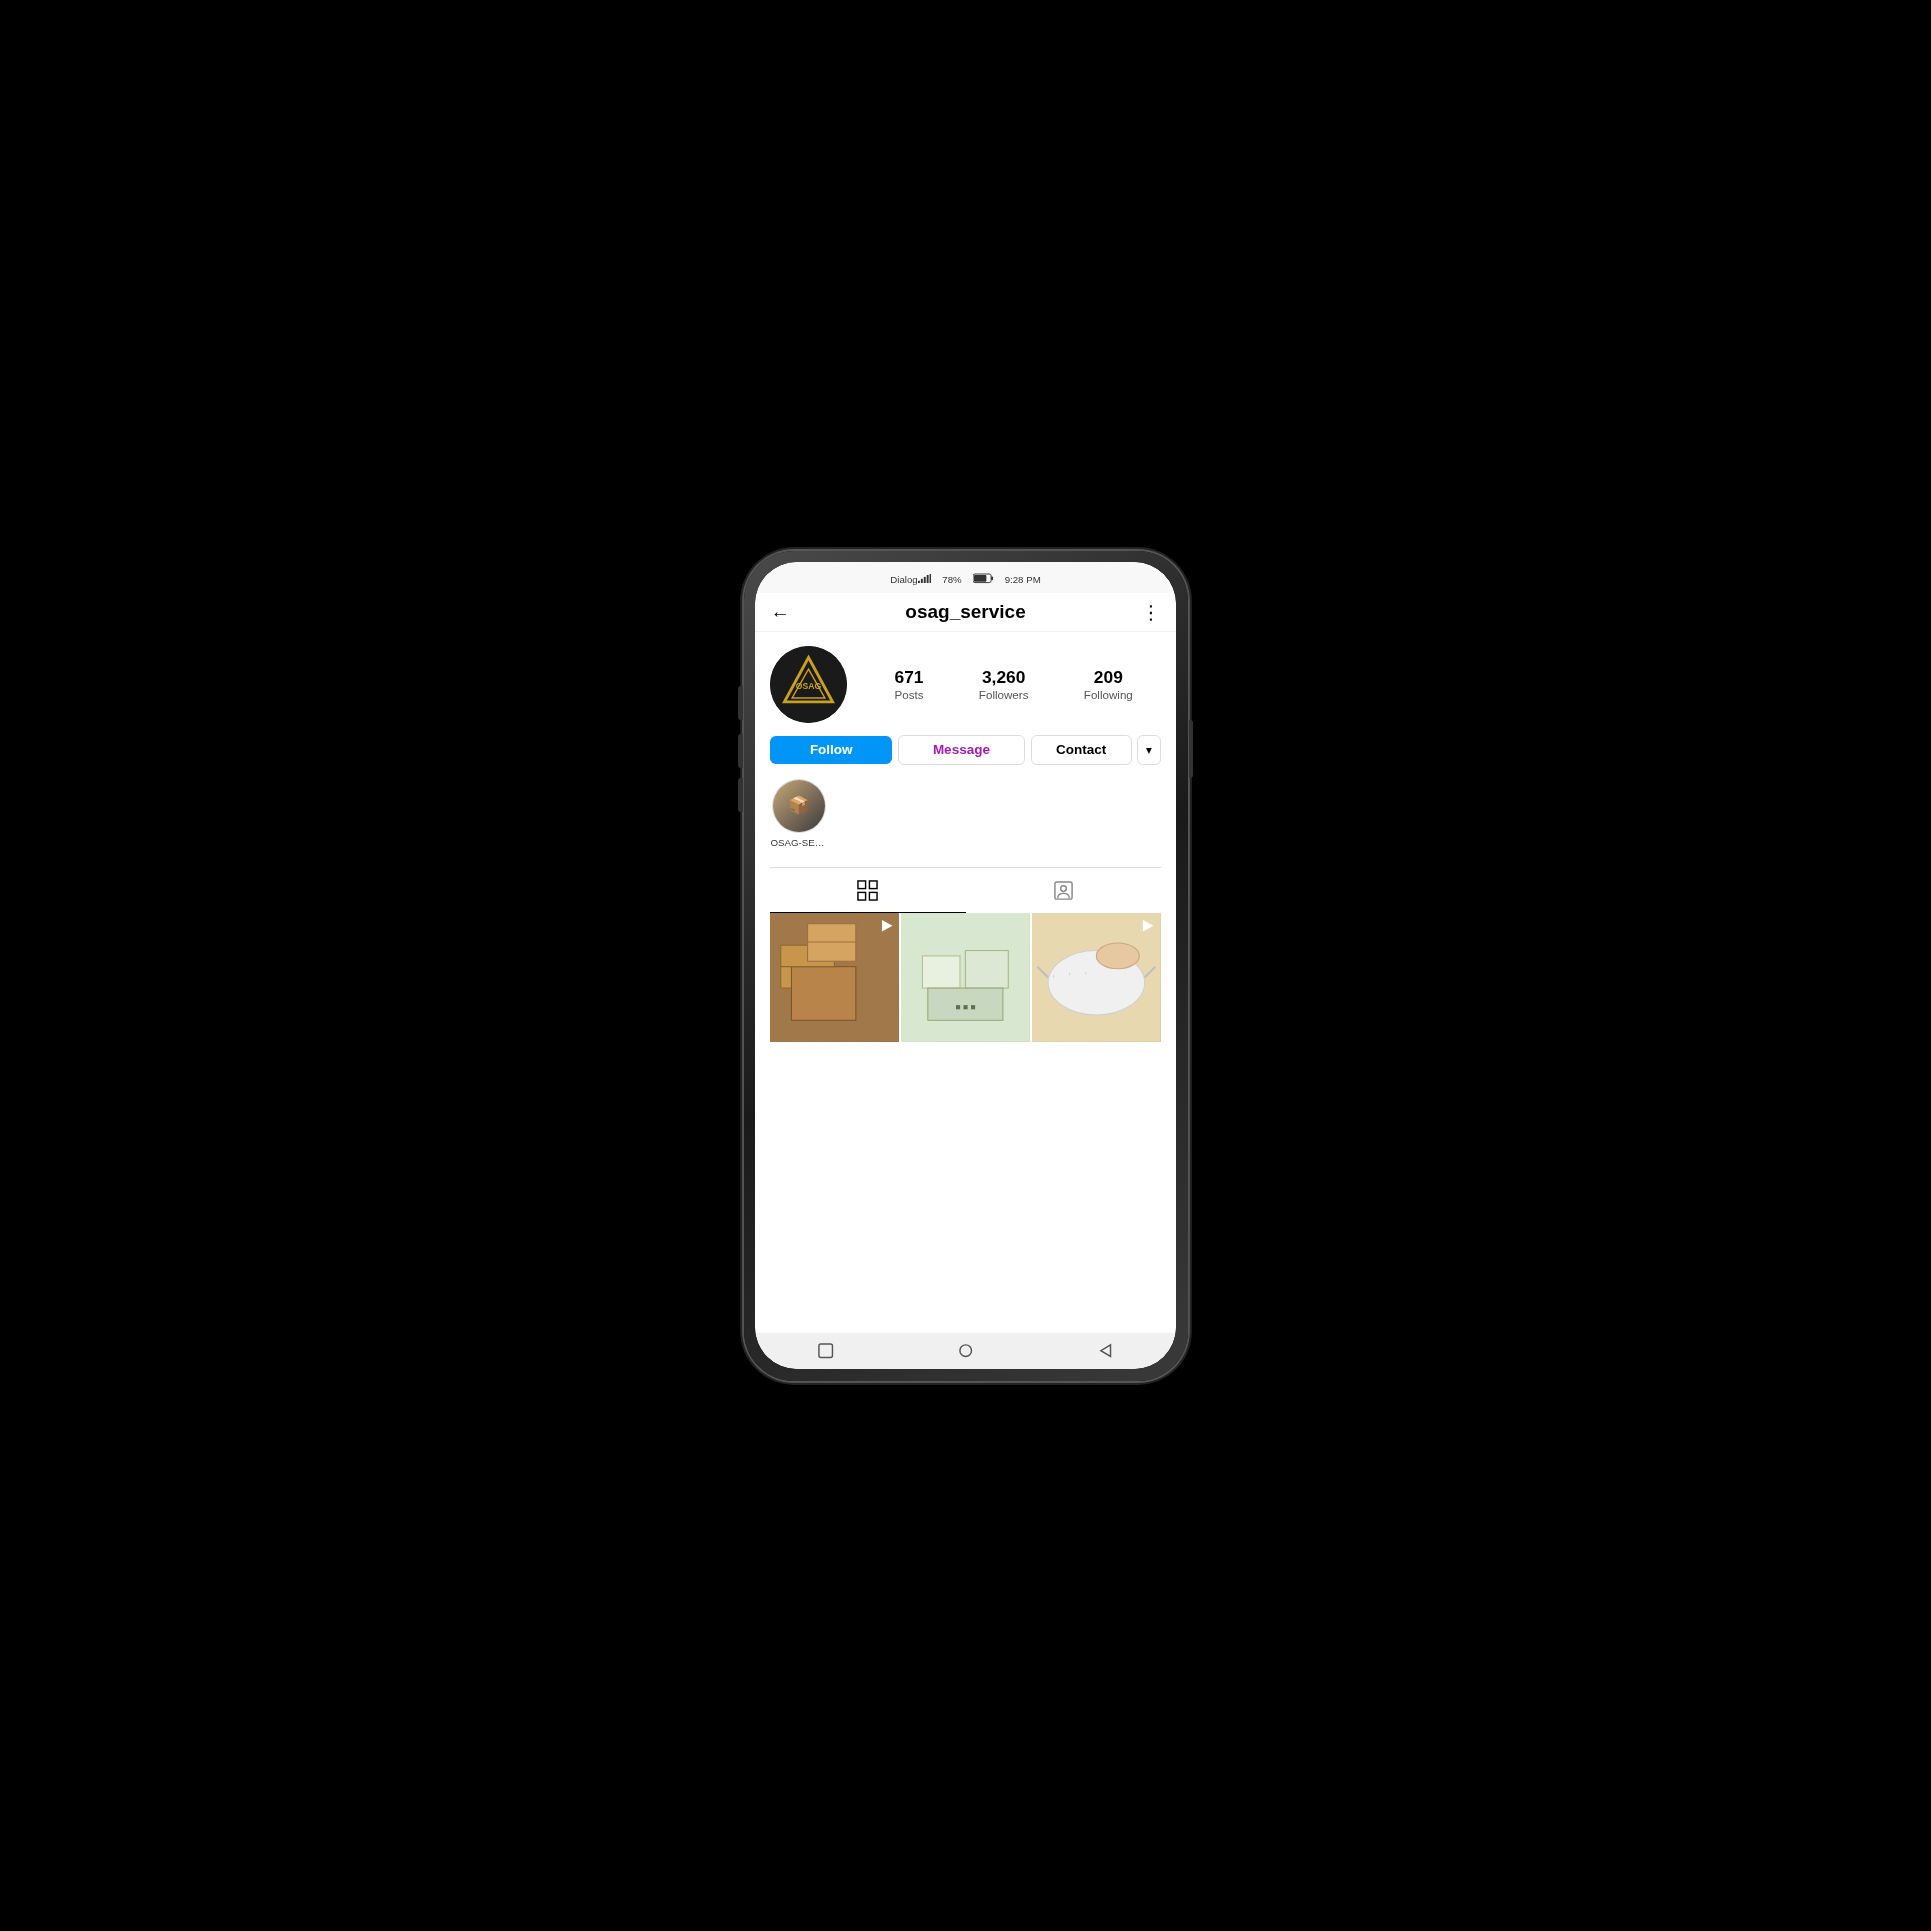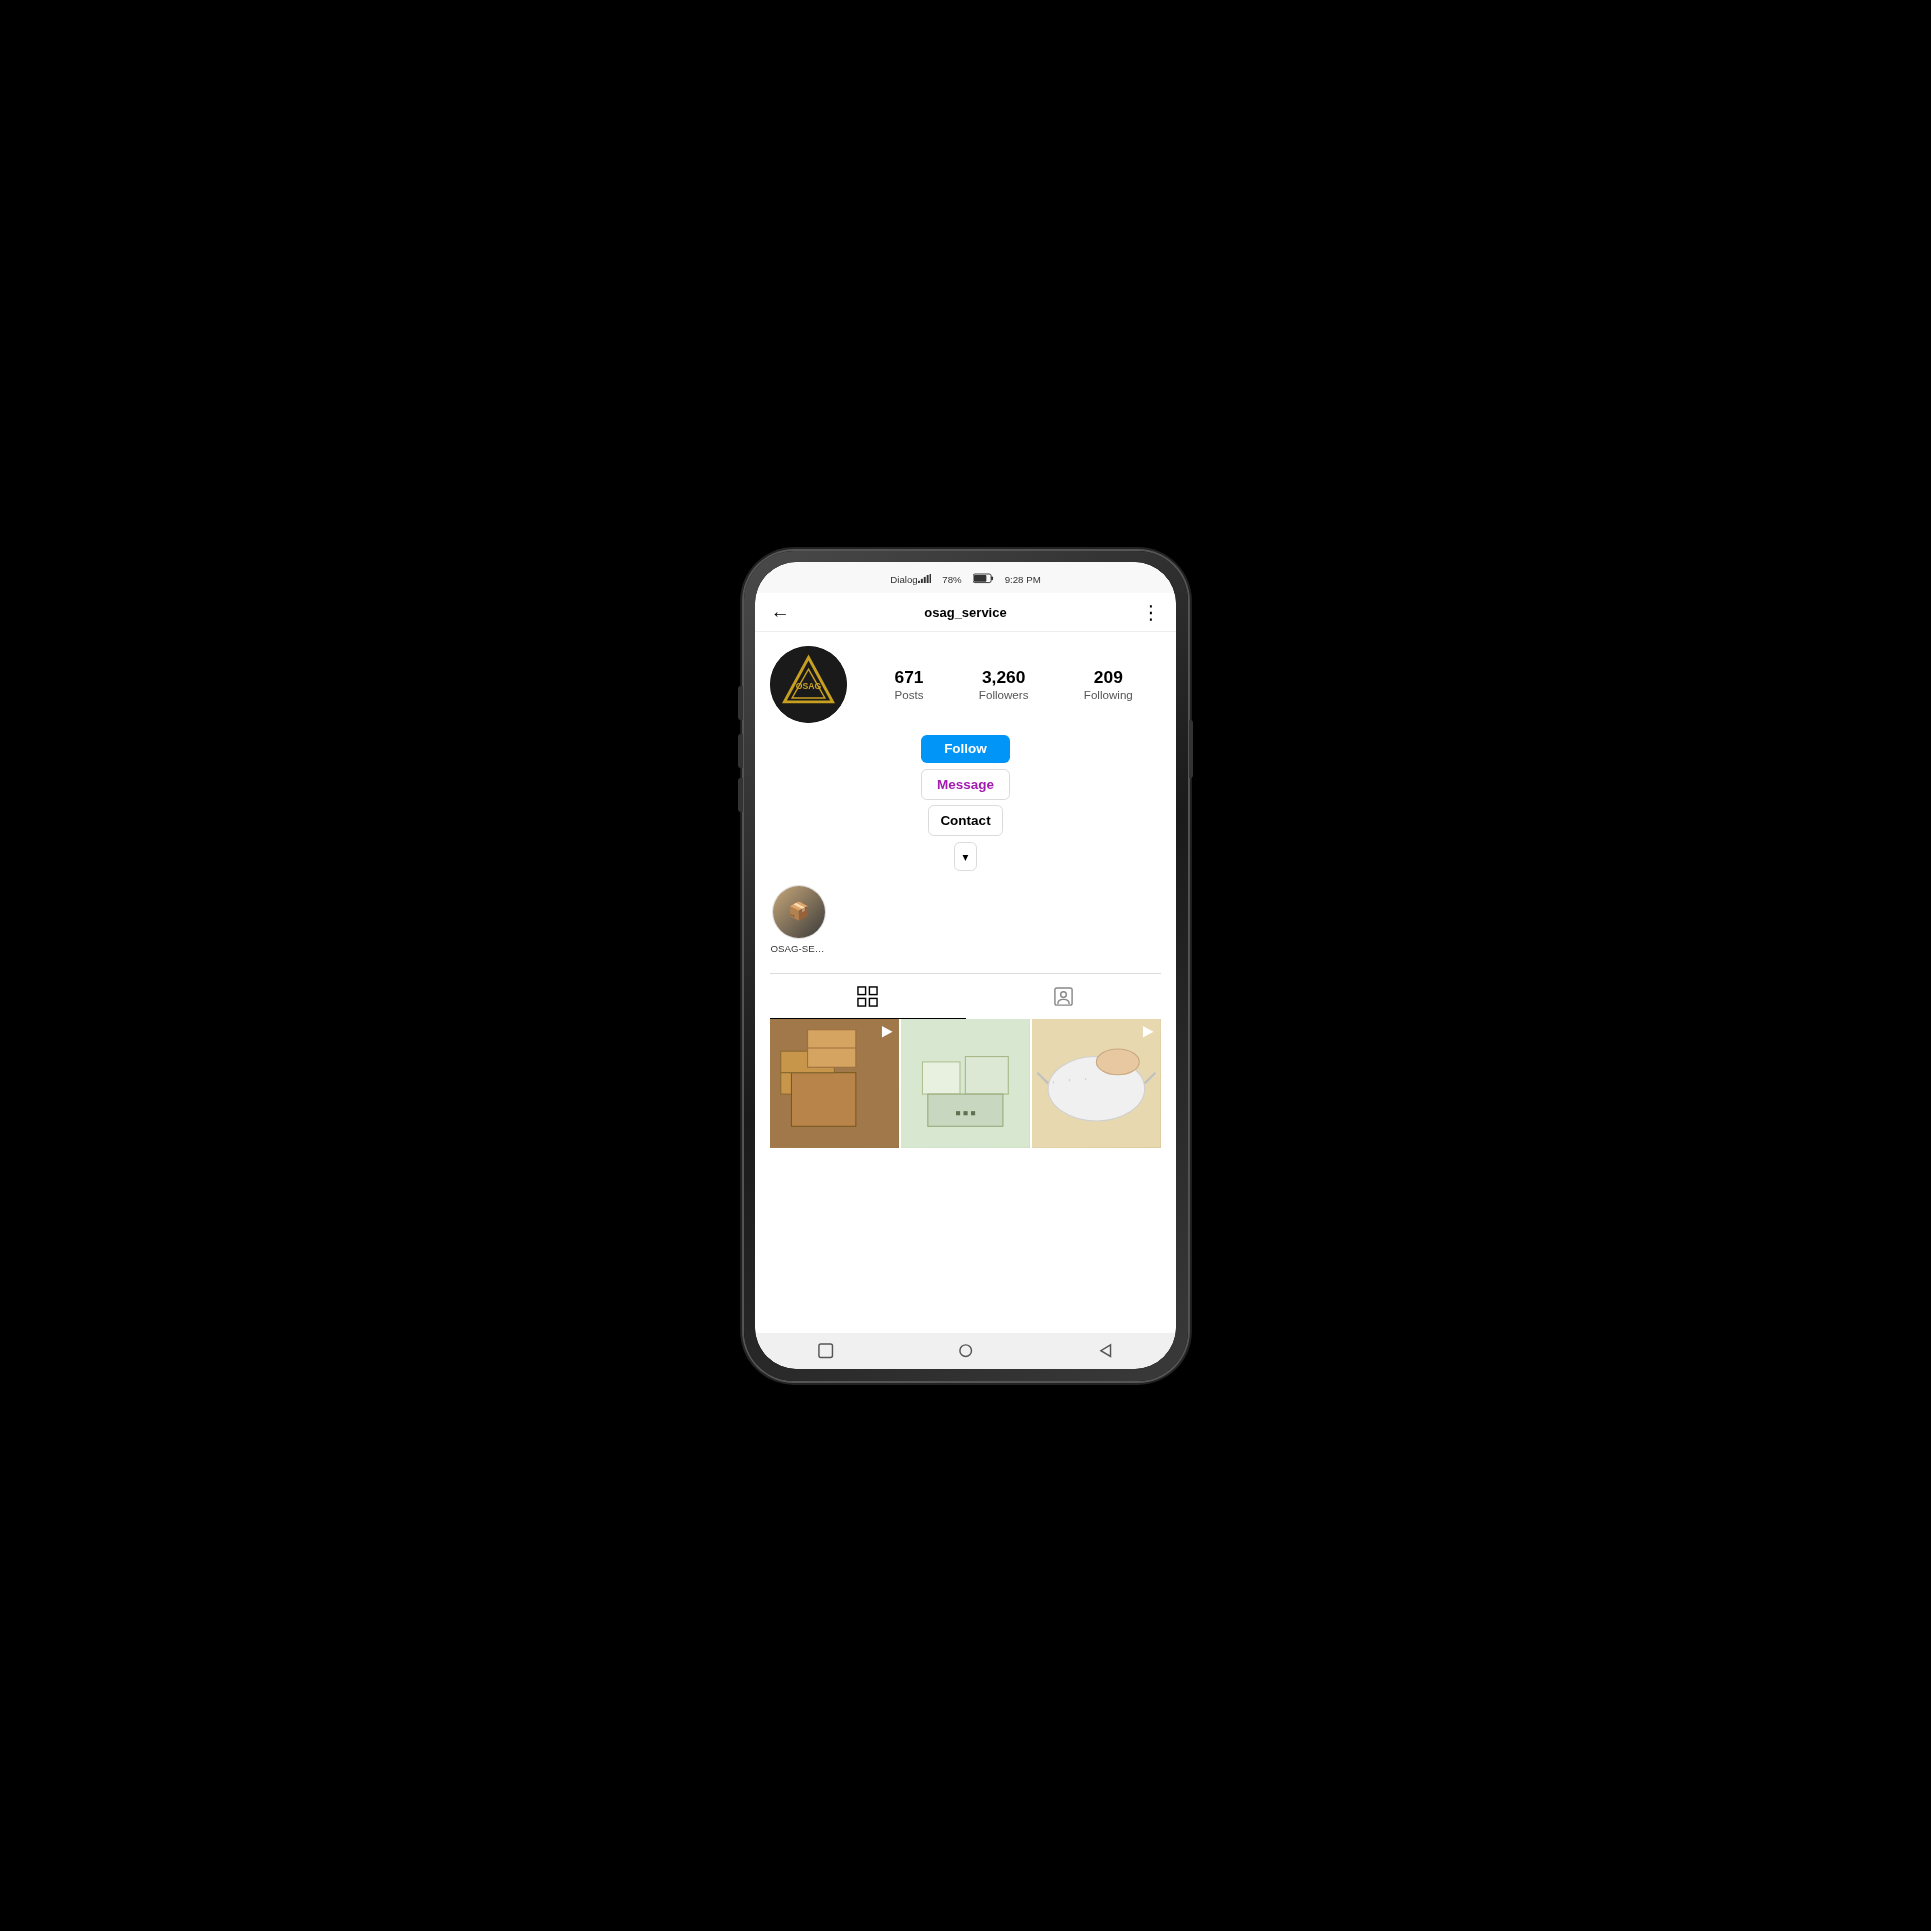--- a/index.html
+++ b/index.html
@@ -96,21 +96,21 @@
     .top-nav {
       background: #fff;
       padding: 7.7px 15.4px;
       display: flex;
       align-items: center;
       justify-content: space-between;
       border-bottom: 1px solid #eee;
     }
 
     .nav-username {
-      font-size: 13px;
+      font-size: 19px;
       font-weight: 600;
       color: #000;
     }
 
     .back-arrow {
       font-size: 19.3px;
       color: #000;
       cursor: pointer;
     }
 
@@ -203,21 +203,20 @@
       color: #00376b;
       text-decoration: none;
     }
 
     
     .action-buttons {
       display: flex;
       gap: 5.8px;
       margin-bottom: 13.5px;
       align-items: center;
-      flex-direction: column;
     }
 
     .btn-follow {
       background: #0095f6;
       color: #fff;
       border: none;
       border-radius: 5.8px;
       padding: 6.8px 23px;
       font-size: 13.5px;
       font-weight: 600;

